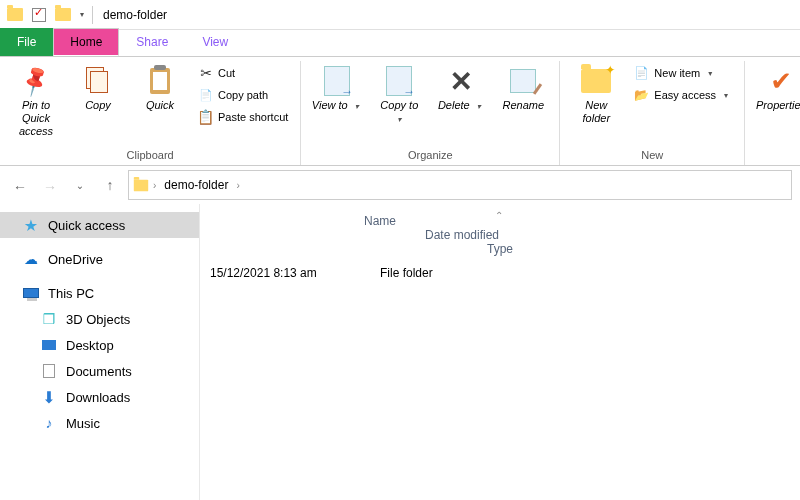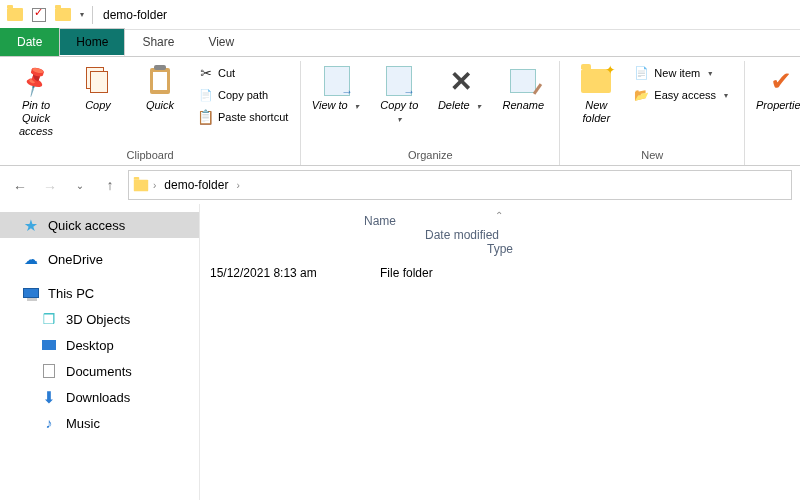--- a/index.html
+++ b/index.html
@@ -14,22 +14,22 @@
 .checkbox { width: 14px; height: 14px; border: 1px solid #888; background: #fff; position: relative; }
 .checkbox::after { content: "✓"; color: #d00; font-size: 11px; position: absolute; top: -3px; left: 1px; }
 .titlebar .sep { width: 1px; height: 18px; background: #ccc; margin: 0 4px; }
 .titlebar .title { margin-left: 6px; font-size: 12px; }
 .dropdown-caret { font-size: 8px; color: #555; margin: 0 4px; }
 
 
 .tabs { height: 26px; display: flex; align-items: flex-end; background: #fff; }
 .tab { padding: 6px 16px; font-size: 12px; cursor: pointer; border: 1px solid transparent; }
 .tab.file { background: #1e9e4a; color: #fff; }
-.tab.active { background: #0f766e; border: 1px solid #ccc; border-bottom: 1px solid #fff; position: relative; z-index: 2; }
-.tab:not(.file):not(.active) { color: #404040; }
+.tab.active { background: #ec4899; border: 1px solid #ccc; border-bottom: 1px solid #fff; position: relative; z-index: 2; }
+.tab:not(.file):not(.active) { color: #8b5cf6; }
 
 
 .ribbon { height: 110px; background: #fff; border-top: 1px solid #ccc; border-bottom: 1px solid #ccc; display: flex; padding: 4px 0 0 0; position: relative; }
 .ribbon-group { display: flex; flex-direction: column; justify-content: space-between; align-items: center; padding: 2px 8px; border-right: 1px solid #ddd; }
 .ribbon-group:last-child { border-right: none; }
 .group-body { display: flex; align-items: flex-start; gap: 6px; }
 .group-label { font-size: 11px; color: #555; padding-bottom: 2px; }
 .big-btn { display: flex; flex-direction: column; align-items: center; justify-content: flex-start; width: 56px; padding: 2px; text-align: center; cursor: pointer; gap: 2px; }
 .big-btn .ico { width: 32px; height: 32px; display: flex; align-items: center; justify-content: center; }
 .big-btn .lbl { font-size: 11px; line-height: 1.2; font-style: italic; }
@@ -112,21 +112,21 @@
     <div class="qat-icon">
         <div class="folder-small"></div>
       </div>
     <span class="dropdown-caret">▾</span>
   </div>
   <span class="sep"></span>
   <span class="title">demo-folder</span>
 </div>
 
 <div class="tabs">
-  <div class="tab file">Date</div>
+  <div class="tab file">File</div>
   <div class="tab active">Home</div>
   <div class="tab">Share</div>
   <div class="tab">View</div>
 </div>
 
 <div class="ribbon">
 
   <div class="ribbon-group">
     <div class="group-body">
       <div class="big-btn">

